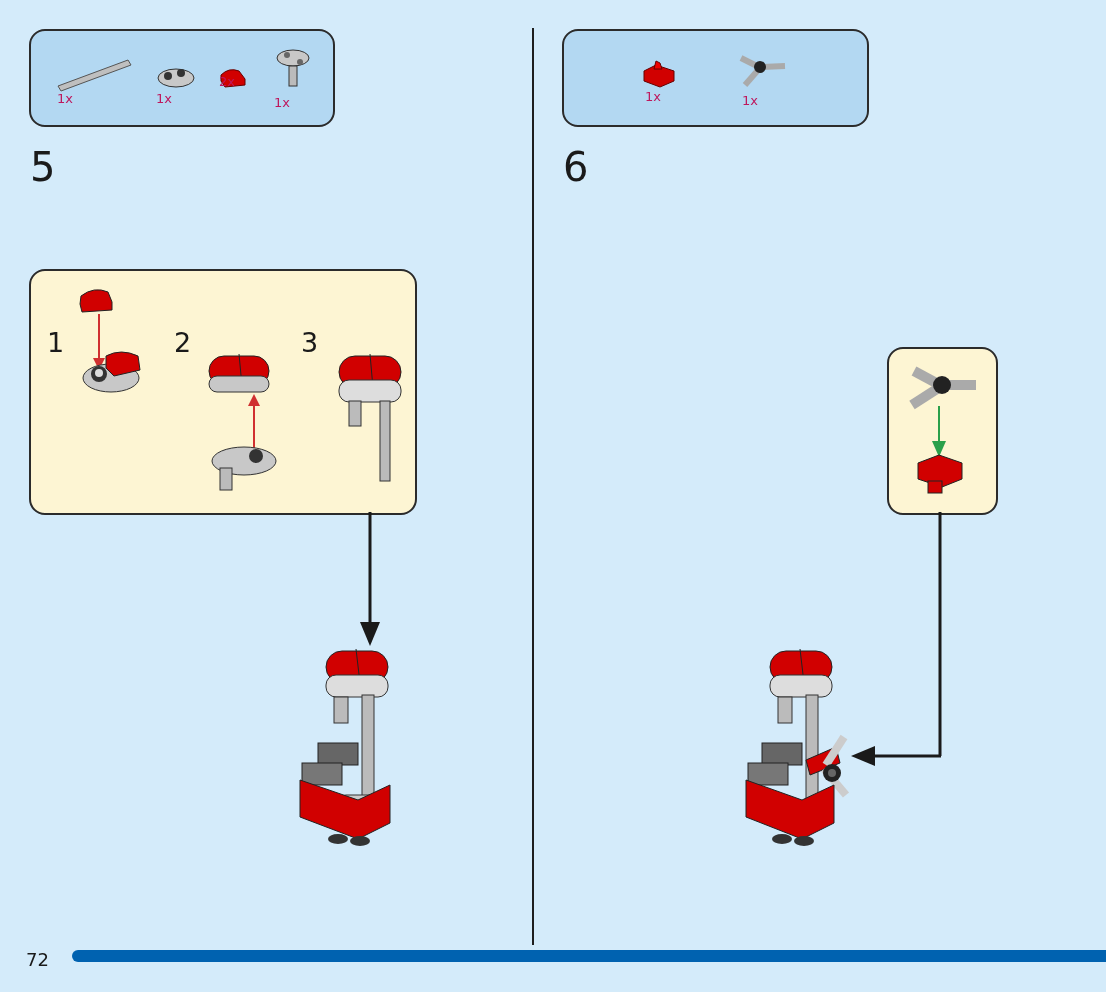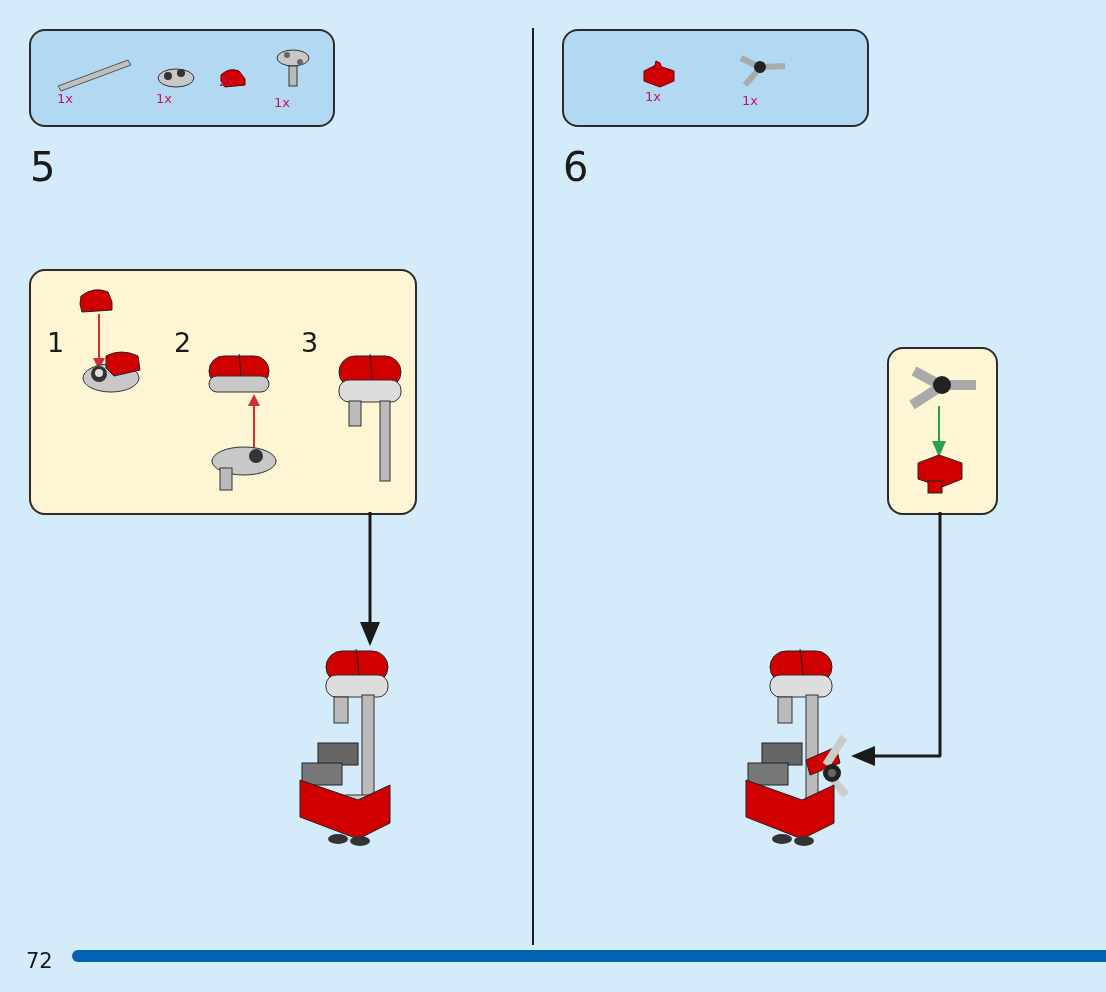--- a/index.html
+++ b/index.html
@@ -5,21 +5,21 @@
   html, body { margin:0; padding:0; }
   body { width:1106px; height:992px; background:#d4ebfa; position:relative; overflow:hidden;
          font-family:"DejaVu Sans", sans-serif; color:#1a1a1a; }
   .parts-box { position:absolute; background:#b3d8f2; border:2px solid #2b2b2b; border-radius:16px; }
   .qty { position:absolute; font-size:13px; color:#be185d; }
   .step-num { position:absolute; font-size:40px; font-weight:400; line-height:1; }
   .sub-box { position:absolute; background:#fdf5d3; border:2px solid #2b2b2b; border-radius:16px; }
   .sub-num { position:absolute; font-size:27px; line-height:1; }
   .divider { position:absolute; left:532px; top:28px; width:2px; height:917px; background:#1e1e1e; }
   .page-bar { position:absolute; left:72px; top:950px; width:1040px; height:12px; background:#0062b0; border-radius:6px 0 0 6px; }
-  .page-num { position:absolute; left:26px; top:949px; font-size:21px; }
+  .page-num { position:absolute; left:26px; top:949px; font-size:18px; }
   svg { position:absolute; overflow:visible; }
 </style>
 </head>
 <body>
 
 <div class="parts-box" style="left:29px;top:29px;width:302px;height:94px;">
   <svg style="left:25px;top:15px;" width="80" height="45">
     <path d="M2 40 L72 14 L75 19 L5 45 Z" fill="#bfbfbf" stroke="#555" stroke-width="1"></path>
   </svg>
   <span class="qty" style="left:26px;top:60px;">1x</span>

